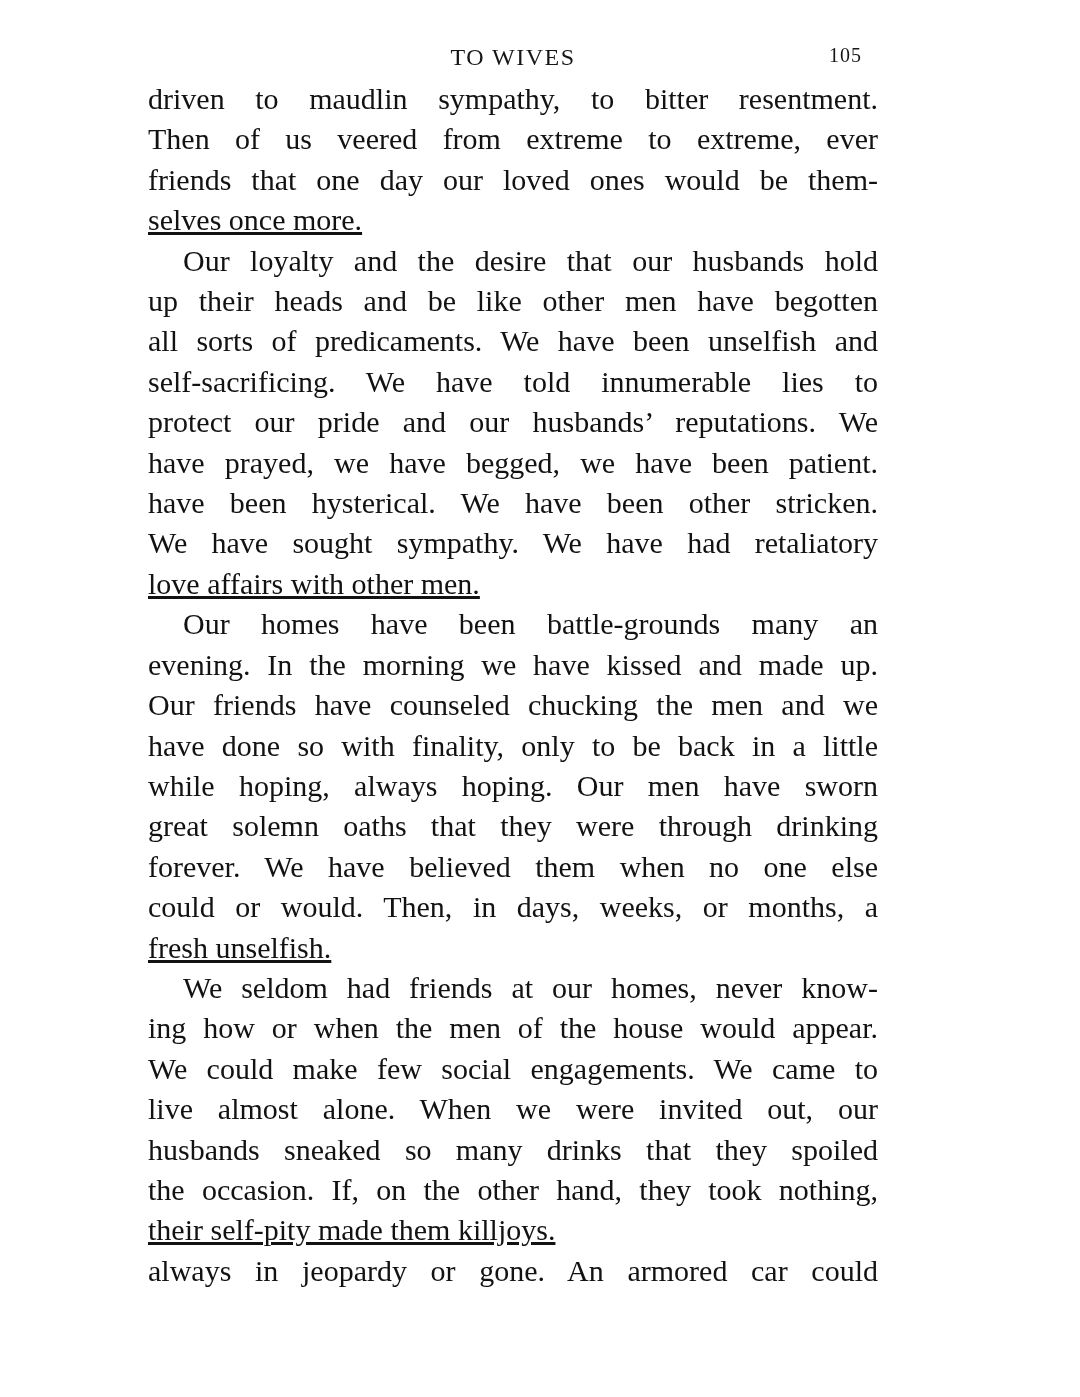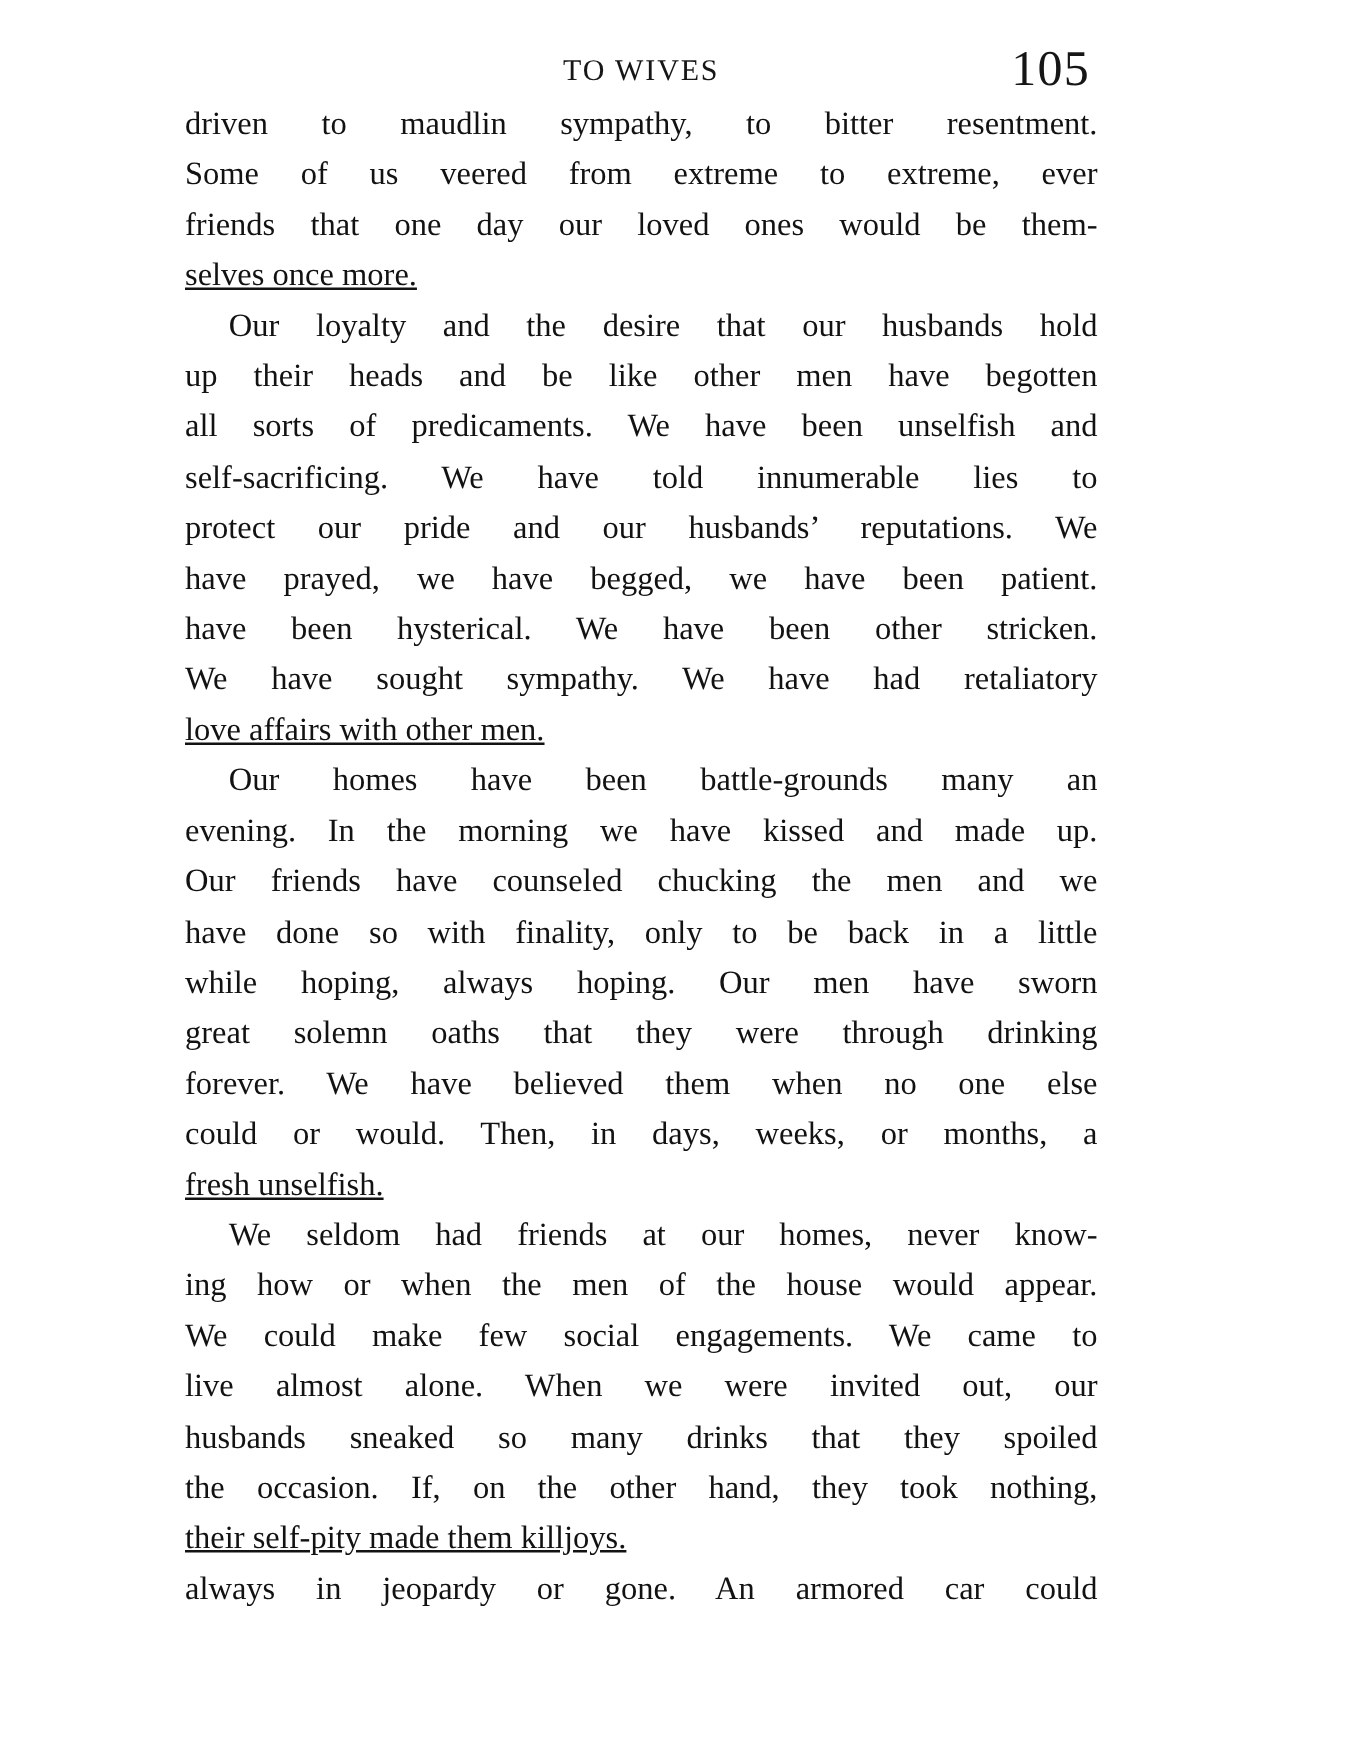--- a/index.html
+++ b/index.html
@@ -31,36 +31,36 @@
     right: 0;
     top: 0;
     text-align: center;
     font-size: 24px;
     letter-spacing: 1.5px;
     line-height: 30px;
     color: #161616;
   }
   .page-number {
     position: absolute;
-    right: 6px;
+    right: 16px;
     top: -4px;
-    font-size: 40px;
+    font-size: 20px;
     line-height: 34px;
     letter-spacing: 1px;
     color: #161616;
     font-feature-settings: "onum" 1;
     font-variant-numeric: oldstyle-nums;
   }
   
   .bodytext {
     position: absolute;
     left: 148px;
     top: 79px;
     width: 730px;
-    font-size: 26px;
+    font-size: 30px;
     line-height: 40.4px;
     color: #121212;
   }
   .ln {
     width: 730px;
     text-align: justify;
     text-justify: inter-word;
     white-space: normal;
   }
   .ln.j {
@@ -82,21 +82,21 @@
 
   <div class="pagehead">
     <div class="running-head">TO WIVES</div>
     <div class="page-number">105</div>
   </div>
 
   <div class="bodytext">
 
     <div>
       <div class="ln j">driven to maudlin sympathy, to bitter resentment.</div>
-      <div class="ln j">Some of us veered from extreme to extreme, ever</div>
+      <div class="ln j">Then of us veered from extreme to extreme, ever</div>
       <div class="ln j">friends that one day our loved ones would be them-</div>
       <div class="ln last">selves once more.</div>
     </div>
 
     <div>
       <div class="ln j ind">Our loyalty and the desire that our husbands hold</div>
       <div class="ln j">up their heads and be like other men have begotten</div>
       <div class="ln j">all sorts of predicaments. We have been unselfish and</div>
       <div class="ln j">self-sacrificing. We have told innumerable lies to</div>
       <div class="ln j">protect our pride and our husbands’ reputations. We</div>

